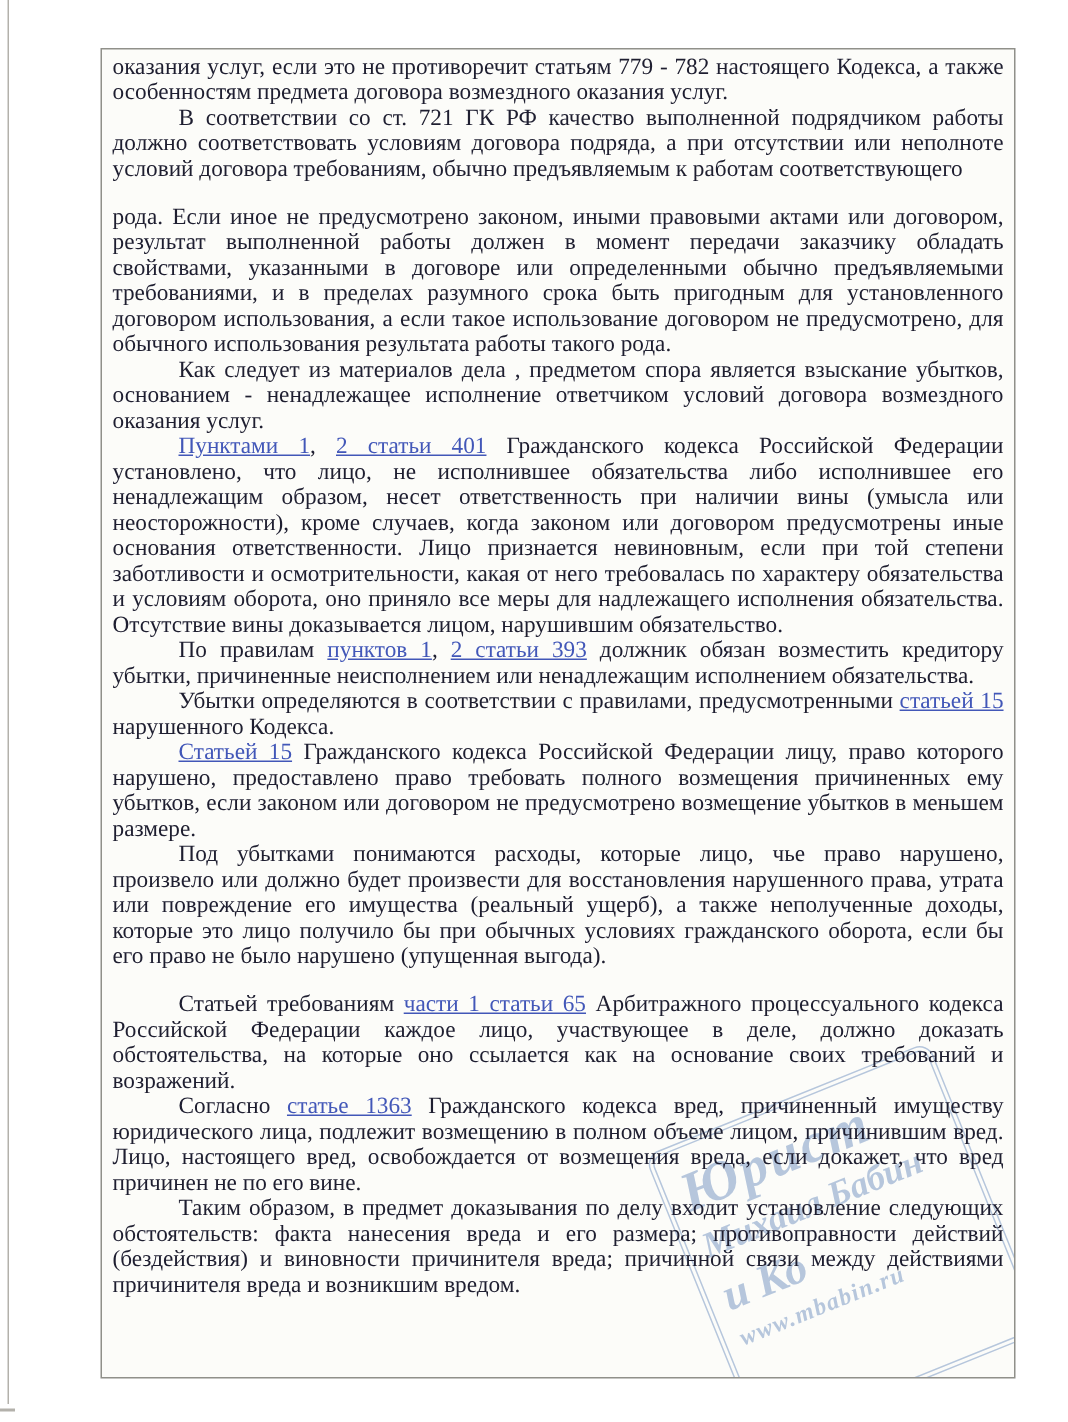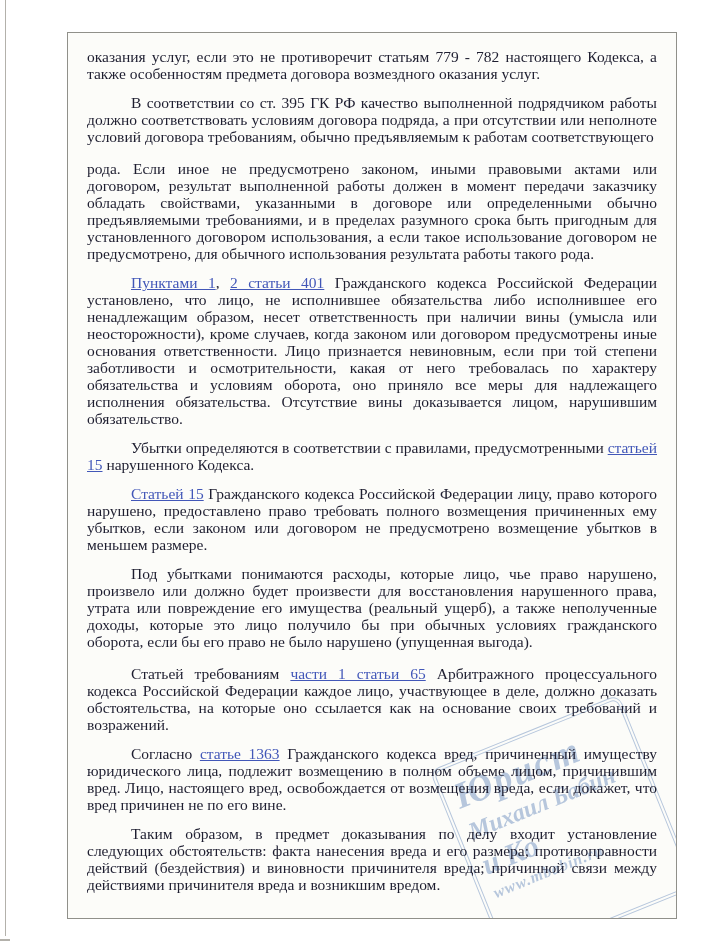--- a/index.html
+++ b/index.html
@@ -24,43 +24,45 @@
   }
   .st-l1{font-size:37px;line-height:42px;letter-spacing:2px;}
   .st-l2{font-size:24px;line-height:33px;white-space:nowrap;}
   .st-l3{font-size:30px;line-height:37px;}
   .st-url{font-size:16px;line-height:24px;letter-spacing:1px;}
   .doc-content{
     position:relative;z-index:1;padding:3px 7px 0 7px;
     font-size:15.5px;line-height:17px;color:var(--ink,#1e1e30);
     text-align:justify;
   }
-  .para{margin:12px;}
+  .para{margin:0;}
   .para.ind{text-indent:44px;}
   .para.gap{margin-top:15px;}
   a.doc-link{color:var(--link,#4257b8);text-decoration:underline;cursor:pointer;}
 </style>
 </head>
 <body>
 
 <div class="left-rule"></div>
 <div class="corner-stub"></div>
 
 <div class="doc-box">
   <div class="stamp">
     <div class="st-l1">Юрист</div>
     <div class="st-l2">Михаил Бабин</div>
     <div class="st-l3">и Ко</div>
     <div class="st-url">www.mbabin.ru</div>
   </div>
   <div class="doc-content" id="doc-content">
       <p class="para"><span>оказания услуг, если это не противоречит статьям 779 - 782 настоящего Кодекса, а также особенностям предмета договора возмездного оказания услуг.</span></p>
-      <p class="para ind"><span>В соответствии со ст. 395 ГК РФ качество выполненной подрядчиком работы должно соответствовать условиям договора подряда, а при отсутствии или неполноте условий договора требованиям, обычно предъявляемым к работам соответствующего</span></p>
+      <p class="para ind"><span>В соответствии со ст. 721 ГК РФ качество выполненной подрядчиком работы должно соответствовать условиям договора подряда, а при отсутствии или неполноте условий договора требованиям, обычно предъявляемым к работам соответствующего</span></p>
       <p class="para gap"><span>рода. Если иное не предусмотрено законом, иными правовыми актами или договором, результат выполненной работы должен в момент передачи заказчику обладать свойствами, указанными в договоре или определенными обычно предъявляемыми требованиями, и в пределах разумного срока быть пригодным для установленного договором использования, а если такое использование договором не предусмотрено, для обычного использования результата работы такого рода.</span></p>
+      <p class="para ind"><span>Как следует из материалов дела , предметом спора является взыскание убытков, основанием - ненадлежащее исполнение ответчиком условий договора возмездного оказания услуг.</span></p>
       <p class="para ind"><a class="doc-link" href="#">Пунктами 1</a><span>, </span><a class="doc-link" href="#">2 статьи 401</a><span> Гражданского кодекса Российской Федерации установлено, что лицо, не исполнившее обязательства либо исполнившее его ненадлежащим образом, несет ответственность при наличии вины (умысла или неосторожности), кроме случаев, когда законом или договором предусмотрены иные основания ответственности. Лицо признается невиновным, если при той степени заботливости и осмотрительности, какая от него требовалась по характеру обязательства и условиям оборота, оно приняло все меры для надлежащего исполнения обязательства. Отсутствие вины доказывается лицом, нарушившим обязательство.</span></p>
+      <p class="para ind"><span>По правилам </span><a class="doc-link" href="#">пунктов 1</a><span>, </span><a class="doc-link" href="#">2 статьи 393</a><span> должник обязан возместить кредитору убытки, причиненные неисполнением или ненадлежащим исполнением обязательства.</span></p>
       <p class="para ind"><span>Убытки определяются в соответствии с правилами, предусмотренными </span><a class="doc-link" href="#">статьей 15</a><span> нарушенного Кодекса.</span></p>
       <p class="para ind"><a class="doc-link" href="#">Статьей 15</a><span> Гражданского кодекса Российской Федерации лицу, право которого нарушено, предоставлено право требовать полного возмещения причиненных ему убытков, если законом или договором не предусмотрено возмещение убытков в меньшем размере.</span></p>
       <p class="para ind"><span>Под убытками понимаются расходы, которые лицо, чье право нарушено, произвело или должно будет произвести для восстановления нарушенного права, утрата или повреждение его имущества (реальный ущерб), а также неполученные доходы, которые это лицо получило бы при обычных условиях гражданского оборота, если бы его право не было нарушено (упущенная выгода).</span></p>
       <p class="para ind gap"><span>Статьей требованиям </span><a class="doc-link" href="#">части 1 статьи 65</a><span> Арбитражного процессуального кодекса Российской Федерации каждое лицо, участвующее в деле, должно доказать обстоятельства, на которые оно ссылается как на основание своих требований и возражений.</span></p>
       <p class="para ind"><span>Согласно </span><a class="doc-link" href="#">статье 1363</a><span> Гражданского кодекса вред, причиненный имуществу юридического лица, подлежит возмещению в полном объеме лицом, причинившим вред. Лицо, настоящего вред, освобождается от возмещения вреда, если докажет, что вред причинен не по его вине.</span></p>
       <p class="para ind"><span>Таким образом, в предмет доказывания по делу входит установление следующих обстоятельств: факта нанесения вреда и его размера; противоправности действий (бездействия) и виновности причинителя вреда; причинной связи между действиями причинителя вреда и возникшим вредом.</span></p>
     </div>
 </div>
 
 </body></html>

